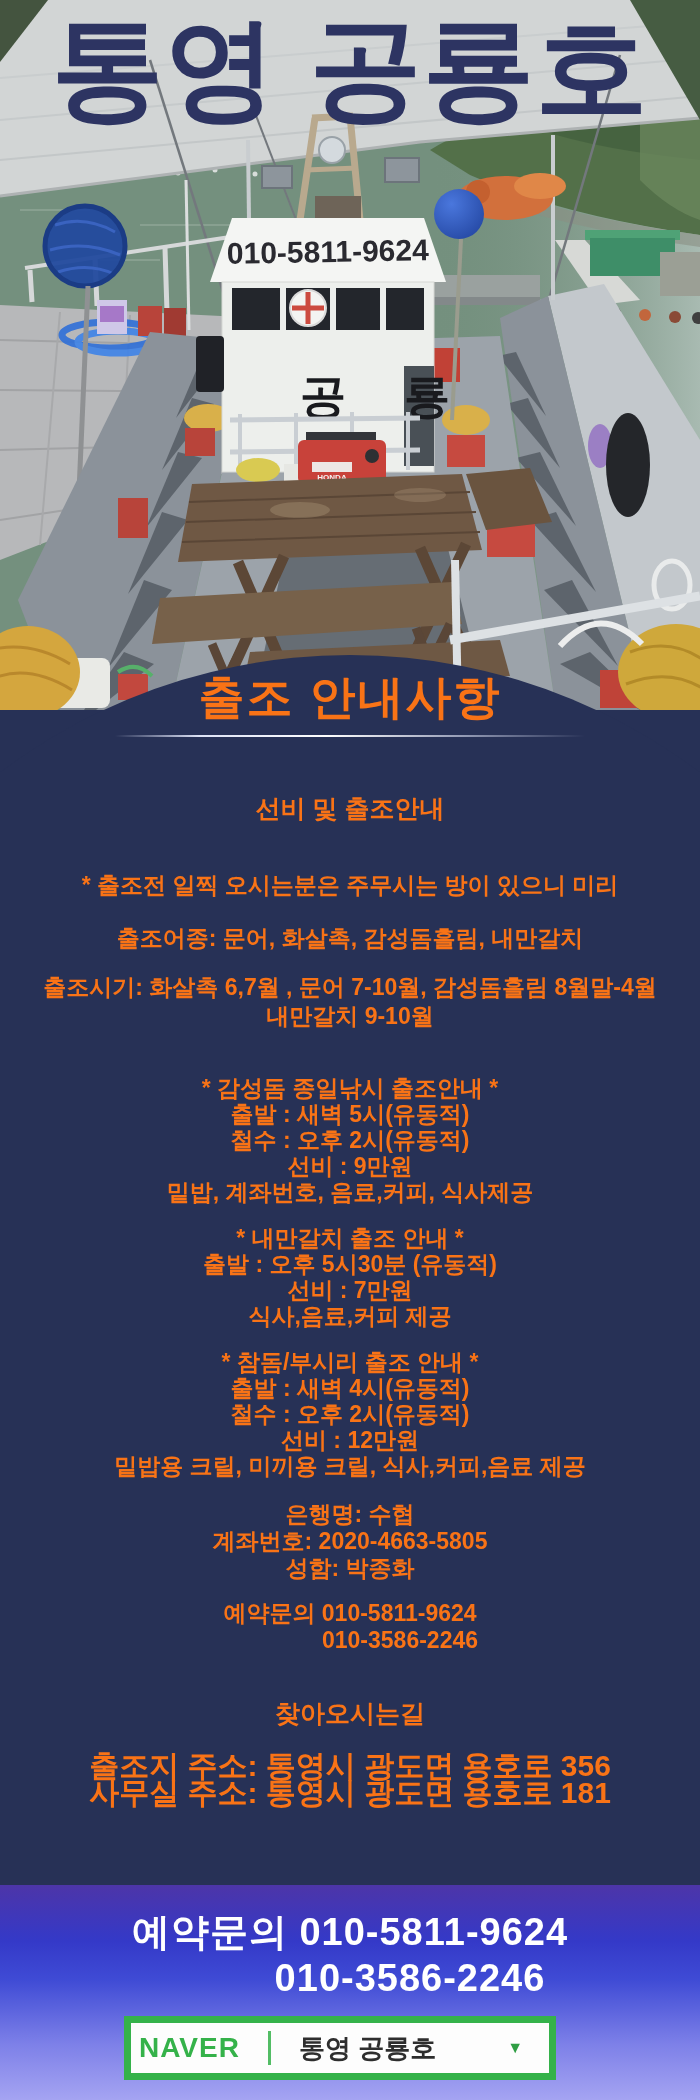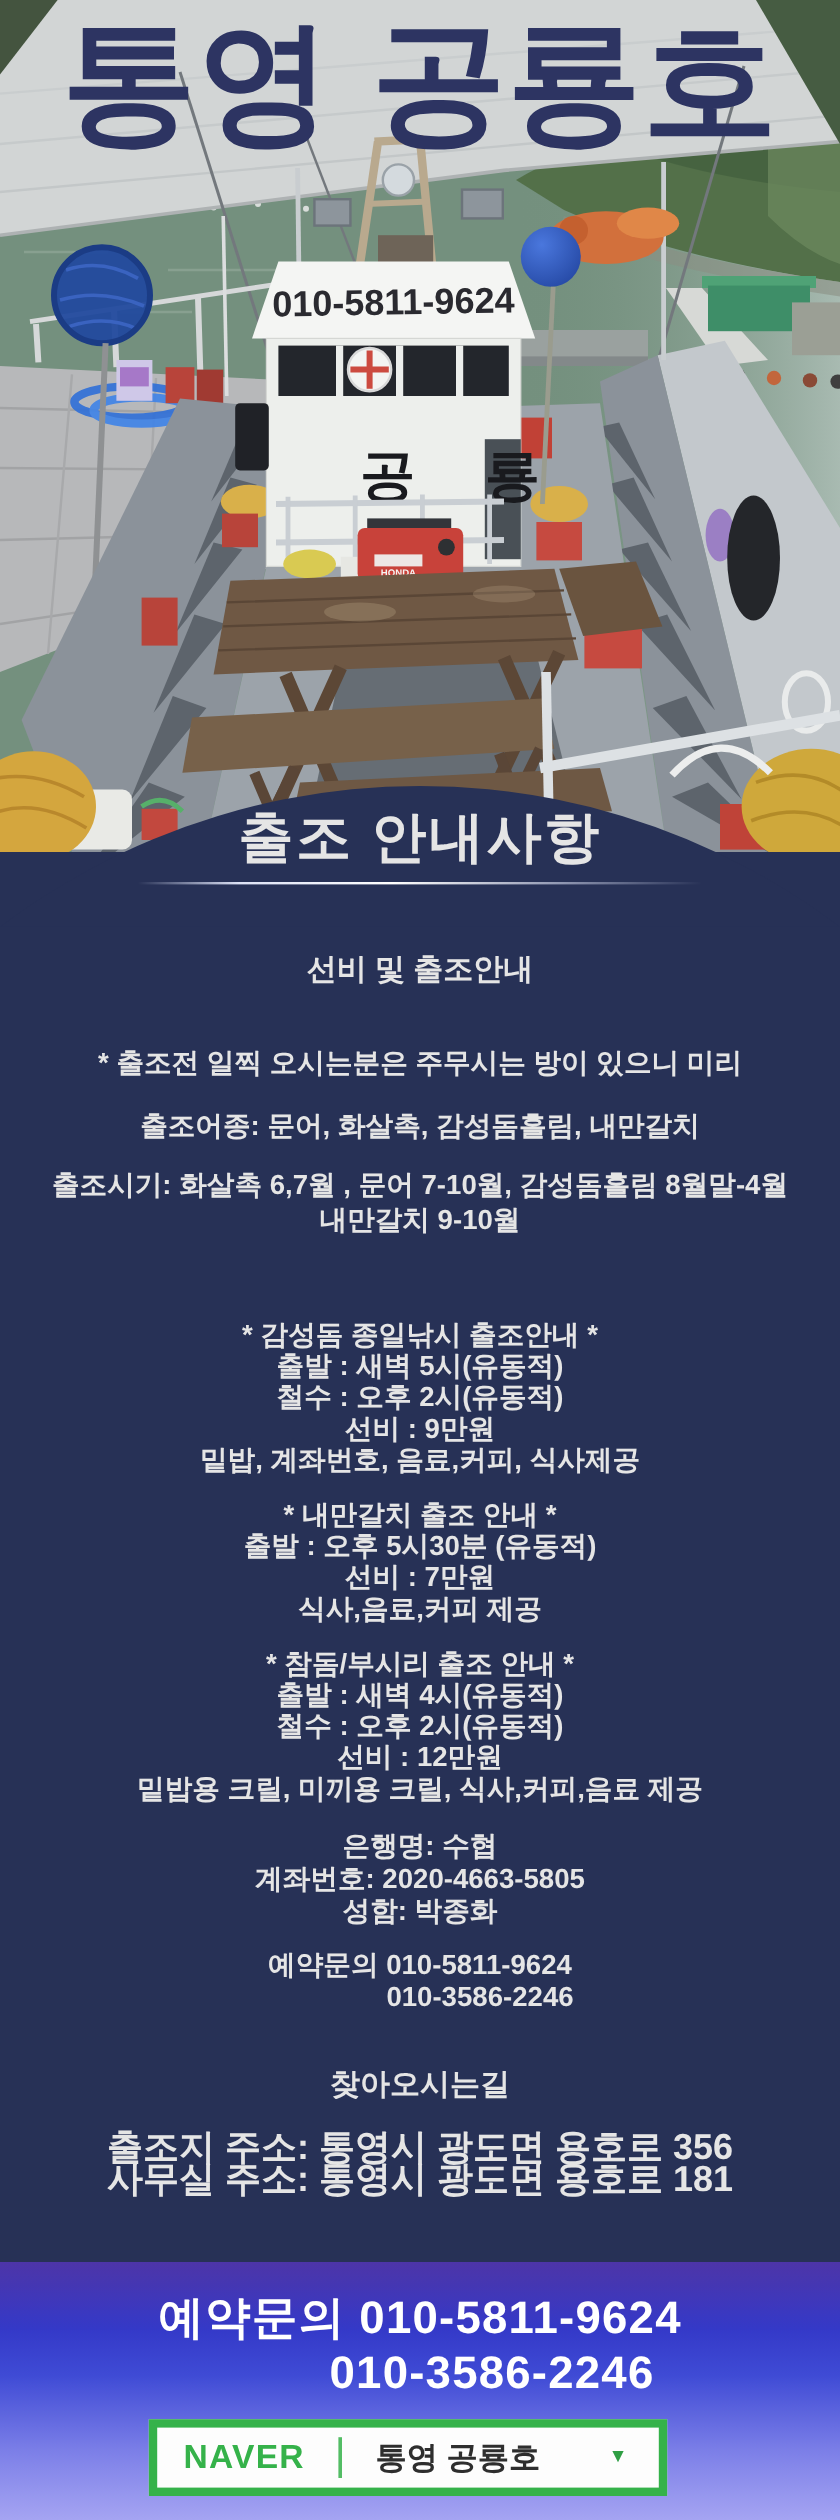--- a/index.html
+++ b/index.html
@@ -5,51 +5,51 @@
   html,body{margin:0;padding:0;background:#444;}
   .page{position:relative;width:700px;height:2100px;margin:0 auto;overflow:hidden;
         background:#273156;font-family:"Liberation Sans",sans-serif;}
   
   .hero{position:relative;width:700px;height:710px;}
   .hero svg{position:absolute;top:0;left:0;}
   .hero-title{position:absolute;top:10px;left:0;width:100%;margin:0;text-align:center;
       font-size:112px;font-weight:900;line-height:1.05;color:#2d3462;letter-spacing:1px;z-index:2;}
   
   .info{position:relative;width:700px;height:1230px;margin-top:-55px;z-index:3;
-        box-sizing:border-box;overflow:hidden;color:#e5e5e5;text-align:center;font-weight:800;}
+        box-sizing:border-box;overflow:hidden;color:#f97316;text-align:center;font-weight:800;}
   .info::before{content:'';position:absolute;top:0;left:50%;margin-left:-580px;width:1160px;height:1160px;
         border-radius:50%;background:#273156;}
   .info::after{content:'';position:absolute;top:117px;left:0;right:0;bottom:0;background:#273156;}
   .info > *{position:relative;z-index:1;}
   .info-heading{margin:0;padding-top:16px;font-size:46px;line-height:52px;font-weight:900;letter-spacing:2px;}
   .divider{width:470px;height:2px;margin:12px auto 56px;
         background:linear-gradient(90deg,rgba(255,255,255,0),rgba(231,236,255,.95) 18%,#ffffff 45%,rgba(231,236,255,.55) 75%,rgba(255,255,255,0));}
   .intro{margin:18px;font-size:25px;line-height:30px;}
   .notice{margin:48px 0 0;font-size:23px;line-height:29px;}
   .species{margin:24px 0 0;font-size:23px;line-height:29px;}
   .season{margin:20px 0 0;font-size:23px;line-height:29px;}
   .plan{margin:20px 0 0;font-size:23px;line-height:26px;}
-  .plan.first{margin-top:68px;}
+  .plan.first{margin-top:44px;}
   .plan-title{display:block;}
   .plan-line{display:block;}
   .bank{margin:22px 0 0;font-size:23px;line-height:27px;}
   .bank-line{display:block;}
   .reserve{margin:18px 0 0;font-size:23px;line-height:27px;}
   .reserve-line2{display:block;transform:translateX(50px);}
   .directions-title{margin:44px 0 0;font-size:25px;line-height:30px;}
   .addresses{margin:24px 0 0;font-size:30px;line-height:27px;}
   .address-line{display:block;}
   
   .cta{position:relative;width:700px;height:215px;box-sizing:border-box;padding-top:24px;z-index:3;
        background:linear-gradient(180deg,#4d35a8 0%,#3439c8 26%,#3f4bd5 44%,#7d80e8 74%,#a5a4f2 100%);
        text-align:center;}
   .cta-phone{color:#fff;font-size:38px;line-height:46px;font-weight:900;letter-spacing:1px;}
   .cta-phone2{transform:translateX(60px);}
   .naver-box{display:flex;align-items:center;width:432px;height:64px;box-sizing:border-box;
-       margin:15px 0 0 124px;background:#fdfdfd;border:7px solid #35b24a;padding-left:22px;text-align:left;gap:12px;}
+       margin:15px 0 0 124px;background:#fdfdfd;border:7px solid #35b24a;padding-left:8px;text-align:left;gap:12px;}
   .naver-logo{color:#35b24a;font-size:28px;font-weight:900;letter-spacing:1px;}
   .naver-divider{width:3px;height:34px;background:#35b24a;opacity:.85;margin:0 16px;}
   .naver-query{color:#2e2e2e;font-size:26px;font-weight:800;}
   .naver-caret{margin-left:auto;margin-right:26px;color:#2f9e44;font-size:16px;}
 </style>
 </head>
 <body>
 
 <div class="page">
 

